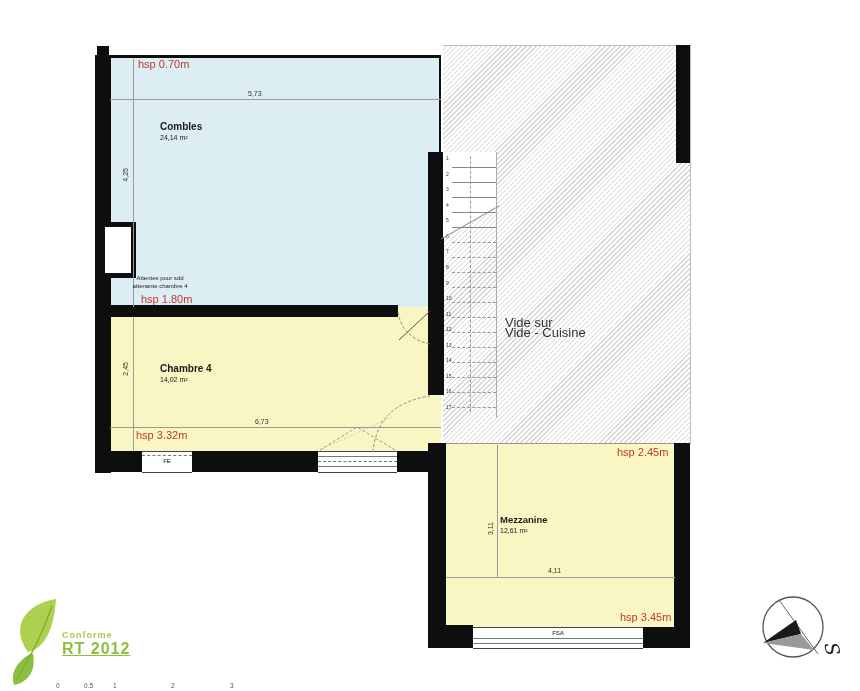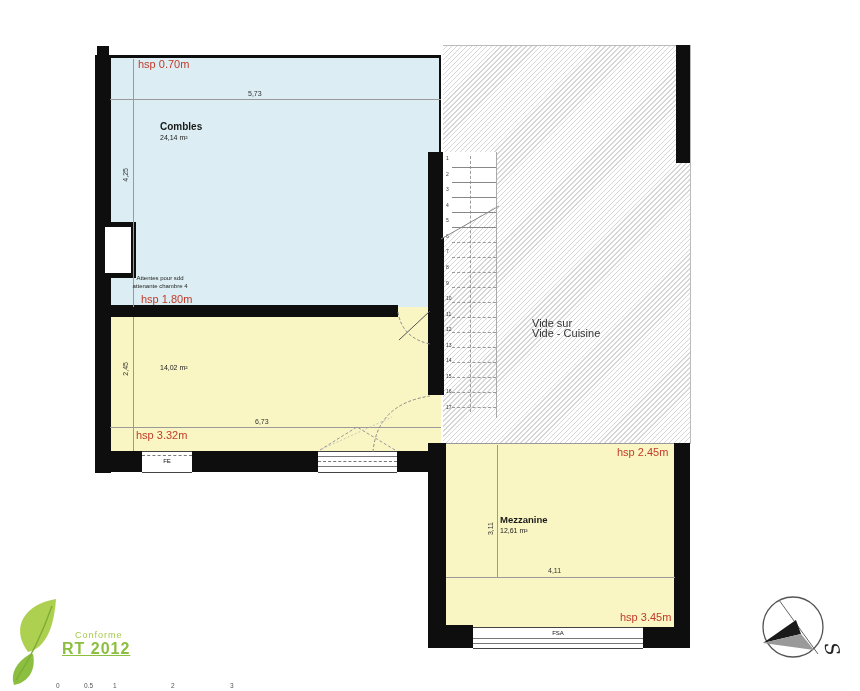--- a/index.html
+++ b/index.html
@@ -125,27 +125,28 @@
   <div class="dim vert" style="left:122px;top:362px;">2,45</div>
   <div class="dim" style="left:255px;top:418px;">6,73</div>
   <div class="dim vert" style="left:487px;top:522px;">3,11</div>
   <div class="dim" style="left:548px;top:567px;">4,11</div>
 
   <div class="room-label" style="left:160px;top:121px;width:210px;">
     <div class="room-name">Combles</div>
     <div class="room-area">24,14 m²</div>
   </div>
   <div class="room-label" style="left:160px;top:363px;width:210px;">
+    <div class="room-name">Chambre 4</div>
     <div class="room-area">14,02 m²</div>
   </div>
   <div class="room-label" style="left:500px;top:514px;width:130px;">
     <div class="room-name" style="font-size:9.5px;">Mezzanine</div>
     <div class="room-area">12,61 m²</div>
   </div>
-  <div class="room-label" style="left:532px;top:318px;width:124px;font-size:11px;line-height:10px;color:#333;">
+  <div class="room-label" style="left:505px;top:318px;width:124px;font-size:13px;line-height:10px;color:#333;">
     <div>Vide sur</div>
     <div>Vide - Cuisine</div>
   </div>
 
   <div class="note" style="left:104px;top:274px;width:112px;">
     <div>Attentes pour sdd</div>
     <div>attenante chambre 4</div>
   </div>
 
   <div class="red" style="left:138px;top:58px;">hsp 0.70m</div>
@@ -178,21 +179,21 @@
     <g>
       <path d="M 28 652 C 10 628 24 604 56 599 C 54 627 46 648 28 652 Z" fill="#aed050"></path>
       <path d="M 30 654 C 16 662 10 674 14 685 C 30 682 36 668 33 654 Z" fill="#8cbe3f"></path>
       <path d="M 16 680 C 28 662 40 640 52 606" fill="none" stroke="#7fae35" stroke-width="1.4"></path>
     </g>
   </svg>
 
   <div class="abs" style="left:826px;top:638px;font-family:'DejaVu Serif',serif;font-style:italic;font-size:19px;color:#222;transform:rotate(78deg);">S</div>
 
   <div class="abs" style="left:62px;top:630px;">
-    <div style="font-size:9px;font-weight:normal;color:#a5cb4a;letter-spacing:1px;margin-left:13px;">Conforme</div>
+    <div style="font-size:9px;font-weight:bold;color:#a5cb4a;letter-spacing:1px;">Conforme</div>
     <div style="font-size:16px;font-weight:bold;color:var(--green);letter-spacing:1px;text-decoration:underline;">RT 2012</div>
   </div>
 
   <div class="abs" style="left:0;top:682px;width:300px;height:9px;">
     <span class="scaletick" style="left:56px;">0</span>
     <span class="scaletick" style="left:84px;">0.5</span>
     <span class="scaletick" style="left:113px;">1</span>
     <span class="scaletick" style="left:171px;">2</span>
     <span class="scaletick" style="left:230px;">3</span>
   </div>

